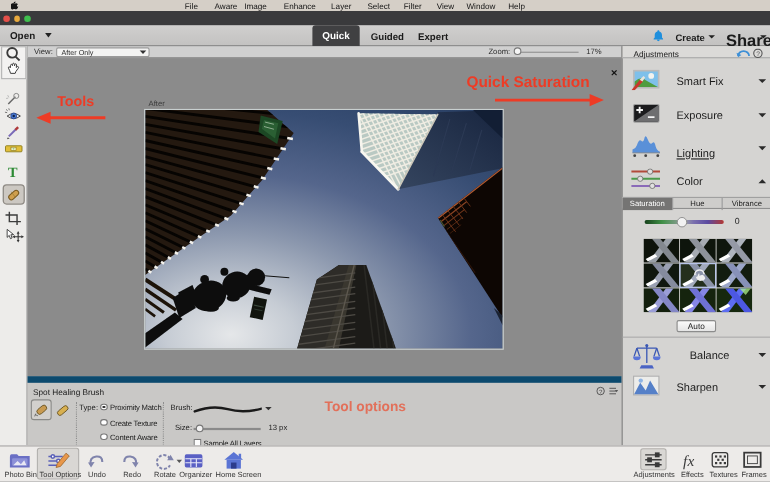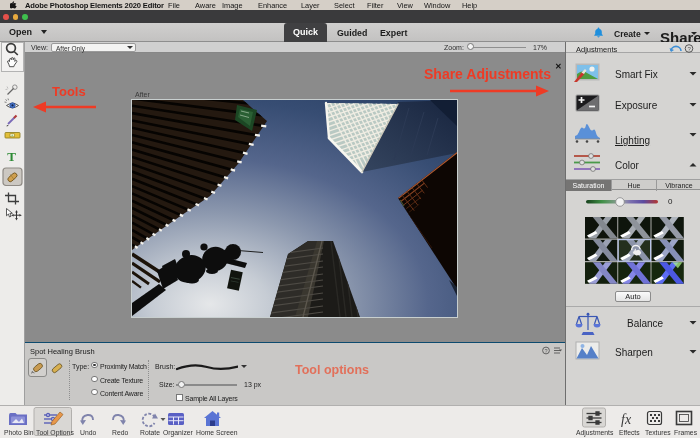--- a/index.html
+++ b/index.html
@@ -18,35 +18,34 @@
   
   #viewbar { left:25px; top:42px; width:540px; height:11px; background:#d0d0d0; border-bottom:1px solid #878787; font-size:7px; color:#2c2c2c; }
   
   #ltool { left:0; top:42px; width:25px; height:363px; background:#edecea; border-right:1px solid #9f9f9f; }
   
   #canvas { left:25px; top:53px; width:540px; height:289px; background:#8b8b8b; }
   
   #rpanel { left:565px; top:42px; width:135px; height:363px; background:#d5d4d2; border-left:1px solid #6e6e6e; }
   #rphead { position:absolute; left:0; top:0; width:135px; height:11px; background:#dbdad8; border-bottom:1px solid #a6a6a6; }
   
-  #topts { left:25px; top:342px; width:540px; height:63px; background:#c9c8c6; border-top:1px solid #0c4a6e; font-size:8px; color:#222; }
+  #topts { left:25px; top:342px; width:540px; height:63px; background:#c9c8c6; border-top:6px solid #0c4a6e; font-size:8px; color:#222; }
   
   #bbar { left:0; top:405px; width:700px; height:33px; background:#edebe9; border-top:1px solid #b1b0af; }
   .blab { position:absolute; top:429px; font-size:6.8px; color:#333; white-space:nowrap; }
   .red { color:#ee3b25; font-weight:bold; position:absolute; z-index:9; }
 </style>
 </head>
 <body>
 
 <div id="menubar" class="abs">
   <svg class="abs" style="left:10px;top:1px" width="7" height="8.5" viewBox="0 0 14 17">
 <path d="M8.2 0.6 C8.3 1.9 7.8 3 7.1 3.8 C6.4 4.7 5.3 5.3 4.3 5.2 C4.2 4.1 4.7 2.9 5.4 2.2 C6.1 1.4 7.3 0.8 8.2 0.6 Z" fill="#161616"></path>
 <path d="M11.9 12.1 C11.4 13.2 11.1 13.7 10.5 14.7 C9.6 16 8.4 17.6 6.9 17.6 C5.6 17.6 5.2 16.7 3.5 16.7 C1.8 16.7 1.4 17.6 0.1 17.7 C-1.4 17.7 -2.5 16.2 -3.4 14.9 L-3.4 9 C-2.9 6.9 -1.2 5.6 0.6 5.6 C1.9 5.6 2.8 6.4 3.9 6.4 C5 6.4 5.7 5.6 7.3 5.6 C8.6 5.6 10 6.3 11 7.5 C7.8 9.3 8.3 13.2 11.9 12.1 Z" transform="translate(2.5,-1.2) scale(0.92)" fill="#161616"></path>
 </svg>
-  <div class="mi" style="left:25px;font-weight:bold;font-size:7.6px;letter-spacing:-0.15px;">Adobe Photoshop Elements 2020 Editor</div>
   <div class="mi" style="left:168px;">File</div>
   <div class="mi" style="left:195px;">Aware</div>
   <div class="mi" style="left:222px;">Image</div>
   <div class="mi" style="left:258px;">Enhance</div>
   <div class="mi" style="left:301px;">Layer</div>
   <div class="mi" style="left:334px;text-align:right;">Select</div>
   <div class="mi" style="left:367px;">Filter</div>
   <div class="mi" style="left:397px;">View</div>
   <div class="mi" style="left:424px;">Window</div>
   <div class="mi" style="left:462px;">Help</div>
@@ -354,21 +353,21 @@
 </svg>
 </div>
 
 <div class="abs" style="left:555px;top:61.5px;font-size:8px;font-weight:bold;color:#111;">✕</div>
 
 <div class="red" style="left:52px;top:84px;font-size:13px;">Tools</div>
 <svg class="abs" style="left:33px;top:101px" width="63" height="12" viewBox="0 0 63 12">
     <line x1="12" y1="6" x2="63" y2="6" stroke="#ee3b25" stroke-width="2.6"></line>
     <polygon points="0,6 13,0.5 13,11.5" fill="#ee3b25"></polygon>
   </svg>
-<div class="red" style="left:424px;top:65.5px;font-size:14px;">Share Adjustments</div>
+<div class="red" style="left:424px;top:65.5px;font-size:14px;">Quick Saturation</div>
 <svg class="abs" style="left:450px;top:85px" width="99" height="12" viewBox="0 0 99 12">
     <line x1="0" y1="6" x2="87" y2="6" stroke="#ee3b25" stroke-width="2.6"></line>
     <polygon points="99,6 86,0.5 86,11.5" fill="#ee3b25"></polygon>
   </svg>
 <div class="red" style="left:295px;top:363px;font-size:12.5px;color:#e2705a;">Tool options</div>
 
 <div id="rpanel" class="abs">
   <div id="rphead"></div>
   <div class="abs" style="left:10px;top:2.5px;font-size:7.5px;color:#1a1a1a;">Adjustments</div>
   <svg class="abs" style="left:103px;top:2px" width="26" height="9" viewBox="0 0 26 9">

